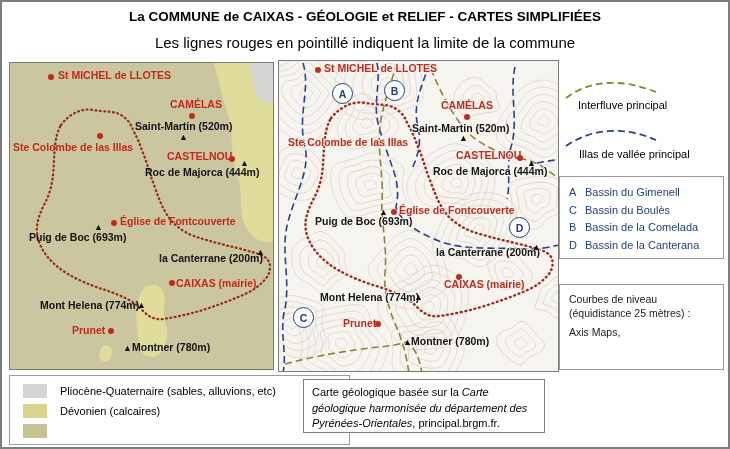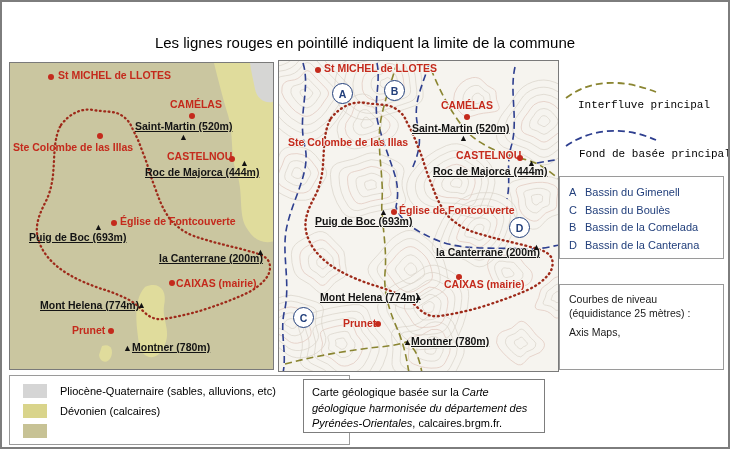--- a/index.html
+++ b/index.html
@@ -5,27 +5,27 @@
   html,body{margin:0;padding:0;background:#fff;font-family:"Liberation Sans",sans-serif;}
   .frame{position:relative;width:730px;height:449px;background:#fff;border:2px solid #7d7d7d;box-sizing:border-box;overflow:hidden;}
   .title{position:absolute;left:0;top:7px;width:100%;text-align:center;font-size:13.5px;font-weight:bold;color:#000;}
   .subtitle{position:absolute;left:0;top:32px;width:100%;text-align:center;font-size:15px;color:#000;}
   .map{position:absolute;overflow:hidden;box-sizing:border-box;border:1px solid #7a7a7a;}
   #leftmap{left:7px;top:60px;width:265px;height:308px;background:#cac6a0;}
   #rightmap{left:276px;top:58px;width:281px;height:312px;background:#f6f4ef;}
   .map svg{position:absolute;left:0;top:0;}
   .lbl{position:absolute;font-size:10.5px;font-weight:bold;white-space:nowrap;line-height:1.1;}
   .red{color:#c42a1c;}
-  .blk{color:#141414;text-decoration:underline;}
+  .blk{color:#141414;}
   #rightmap .lbl{text-shadow:1px 0 0 #f6f4ef,-1px 0 0 #f6f4ef,0 1px 0 #f6f4ef,0 -1px 0 #f6f4ef;}
   .dot{position:absolute;width:6px;height:6px;border-radius:50%;background:#c42a1c;}
   .tri{position:absolute;font-size:9px;color:#111;line-height:1;text-shadow:none !important;}
   .circ{position:absolute;width:19px;height:19px;border-radius:50%;background:#fff;border:1.5px solid #23407c;color:#23407c;font-size:10.5px;font-weight:bold;display:flex;align-items:center;justify-content:center;box-sizing:content-box;}
   .legline{position:absolute;}
-  .leglbl{position:absolute;font-size:11px;color:#000;white-space:nowrap;font-family:Liberation Mono, monospace;}
+  .leglbl{position:absolute;font-size:11px;color:#000;white-space:nowrap;}
   .box{position:absolute;background:#fff;border:1px solid #9a9a9a;box-sizing:border-box;}
   #basinbox{left:557px;top:174px;width:165px;height:83px;padding:7px 0 13px 9px;}
   .basinrow{font-size:11px;color:#23407c;line-height:17.5px;white-space:nowrap;}
   .basinletter{display:inline-block;width:16px;}
   #contourbox{left:557px;top:282px;width:165px;height:86px;padding:7px 0 0 9px;font-size:10.5px;color:#1a1a1a;line-height:14px;}
   #contourbox .it{font-style:italic;}
   #contourbox .gap{height:5px;}
   #geobox{left:7px;top:373px;width:341px;height:70px;padding:6px 8px 0 0;}
   .georow{position:relative;height:20px;}
   .geoswatch{position:absolute;left:13px;top:2px;width:24px;height:14px;}
@@ -33,20 +33,21 @@
   #sourcebox{left:301px;top:377px;width:242px;height:54px;border-color:#7d7d7d;padding:5px 8px;font-size:11px;line-height:1.42;color:#000;}
   #sourcebox .it{font-style:italic;}
   .valley{stroke:#2e3f8f;stroke-width:1.6;stroke-dasharray:7 4;fill:none;}
   .ridge{stroke:#8a8531;stroke-width:1.6;stroke-dasharray:7 4;fill:none;}
   .boundary{stroke:#9e2a1a;stroke-width:2.3;stroke-dasharray:0.8 3.6;stroke-linecap:round;fill:none;}
 </style>
 </head>
 <body>
 
 <div class="frame">
+  <div class="title">La COMMUNE de CAIXAS - GÉOLOGIE et RELIEF - CARTES SIMPLIFIÉES</div>
   <div class="subtitle">Les lignes rouges en pointillé indiquent la limite de la commune</div>
 
   <div id="leftmap" class="map">
     <svg width="265" height="308" viewBox="0 0 265 308">
       <path d="M204,0 L265,0 L265,178 C252,182 243,176 236,164 C228,150 234,128 226,108 C220,92 224,70 218,52 C213,36 208,16 204,0 Z" fill="#e0dc9c"></path>
       <path d="M135,224 C148,218 158,226 154,243 C152,258 162,268 154,284 C147,299 132,297 129,281 C127,265 122,238 135,224 Z" fill="#e0dc9c"></path>
       <path d="M92,283 C100,280 104,286 101,294 C98,301 90,300 89,292 Z" fill="#e0dc9c"></path>
       <path d="M240,0 L265,0 L265,38 C256,42 247,36 245,26 C243,16 241,8 240,0 Z" fill="#d6d6d4"></path>
       <path class="boundary" d="M51,62 C60,50 72,45 83,47 C95,49 105,48 111,52 C119,57 121,62 123,67 C128,76 130,82 133,90 C138,102 140,112 144,122 C148,133 151,142 156,150 C160,157 163,160 167,163 C175,170 183,173 190,175 C205,180 220,183 235,187 C245,190 252,191 257,196 C261,200 261,208 257,214 C252,221 244,227 235,231 C222,237 208,242 193,247 C180,251 166,254 153,256 C145,257 139,254 133,248 C129,244 126,241 121,238 C112,233 102,229 92,226 C80,222 68,217 58,211 C48,205 40,198 34,189 C29,181 26,172 27,163 C28,154 32,146 36,138 C40,130 42,121 43,112 C44,102 44,92 45,83 C46,74 48,67 51,62 Z"></path>
     </svg>
@@ -213,21 +214,21 @@
     <span class="lbl blk" style="left:132px;top:275px">Montner (780m)</span>
   </div>
 
   <svg class="legline" style="left:560px;top:72px" width="100" height="30" viewBox="0 0 100 30">
     <path d="M4,24 C28,6 58,4 94,18" fill="none" stroke="#8a8531" stroke-width="1.8" stroke-dasharray="7 4"></path>
   </svg>
   <span class="leglbl" style="left:576px;top:97px">Interfluve principal</span>
   <svg class="legline" style="left:560px;top:120px" width="100" height="30" viewBox="0 0 100 30">
     <path d="M4,24 C30,6 62,4 94,18" fill="none" stroke="#2e3f8f" stroke-width="1.8" stroke-dasharray="7 4"></path>
   </svg>
-  <span class="leglbl" style="left:577px;top:146px">Fond de basée principal</span>
+  <span class="leglbl" style="left:577px;top:146px">Illas de vallée principal</span>
 
   <div class="box" id="basinbox">
     <div class="basinrow"><span class="basinletter">A</span><span>Bassin du Gimenell</span></div>
     <div class="basinrow"><span class="basinletter">C</span><span>Bassin du Boulès</span></div>
     <div class="basinrow"><span class="basinletter">B</span><span>Bassin de la Comelada</span></div>
     <div class="basinrow"><span class="basinletter">D</span><span>Bassin de la Canterana</span></div>
   </div>
 
   <div class="box" id="contourbox">
     <div>Courbes de niveau</div>
@@ -244,15 +245,15 @@
     <div class="georow">
       <span class="geoswatch" style="background-color: rgb(217, 212, 139);"></span>
       <span class="geolabel">Dévonien (calcaires)</span>
     </div>
     <div class="georow">
       <span class="geoswatch" style="background-color: rgb(199, 194, 149);"></span>
     </div>
   </div>
 
   <div class="box" id="sourcebox">
-    <span>Carte géologique basée sur la </span><span class="it">Carte géologique harmonisée du département des Pyrénées-Orientales</span><span>, calcaires.brgm.fr.</span>
+    <span>Carte géologique basée sur la </span><span class="it">Carte géologique harmonisée du département des Pyrénées-Orientales</span><span>, principal.brgm.fr.</span>
   </div>
 </div>
 
 </body></html>

